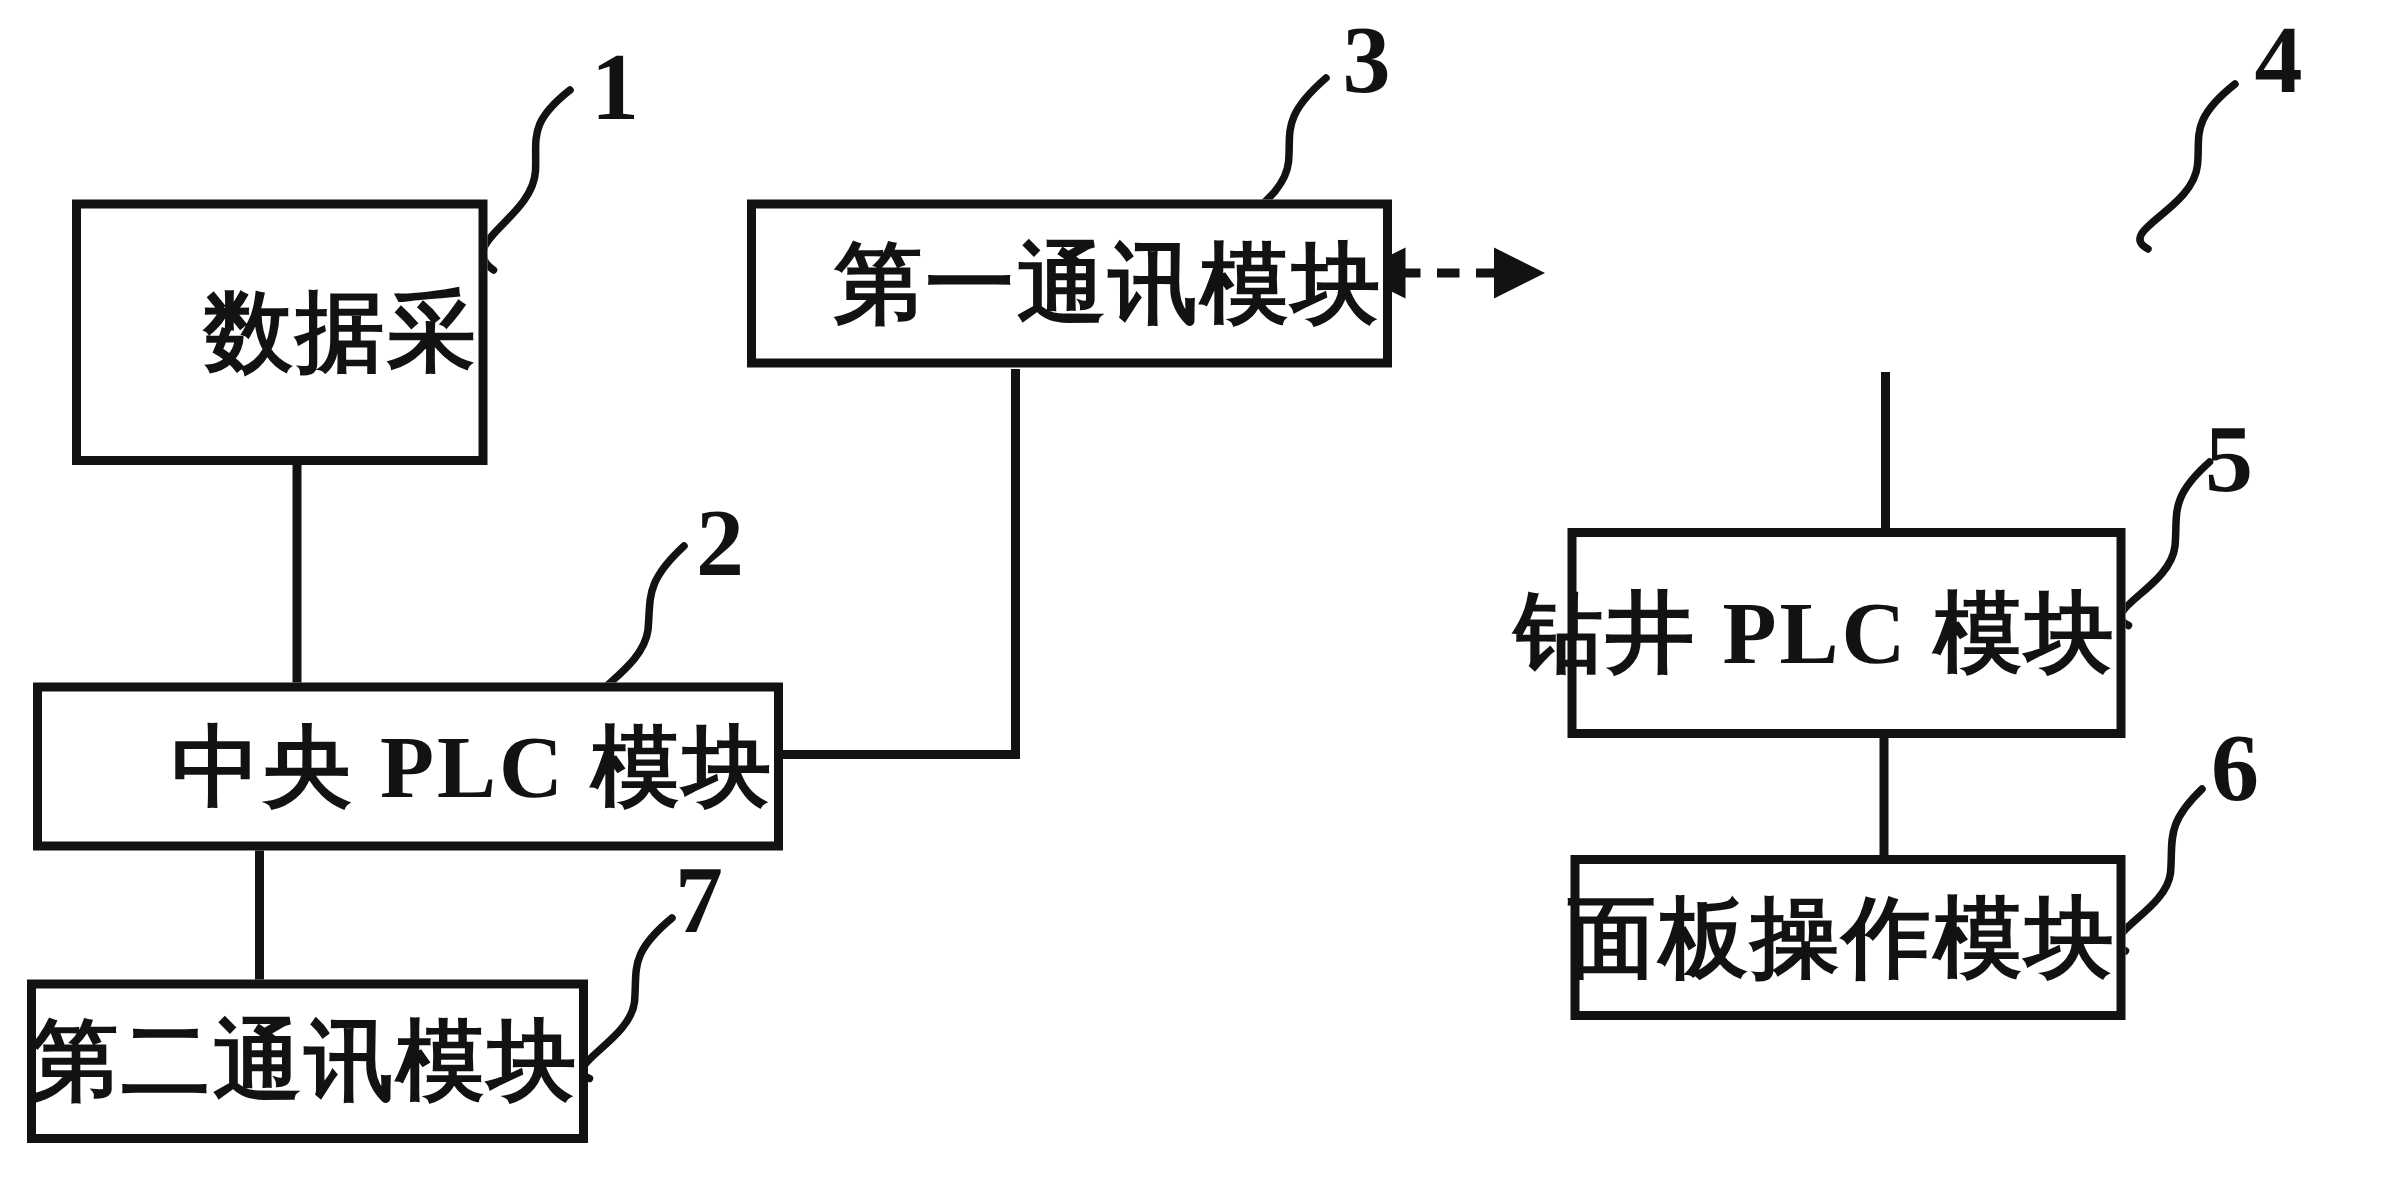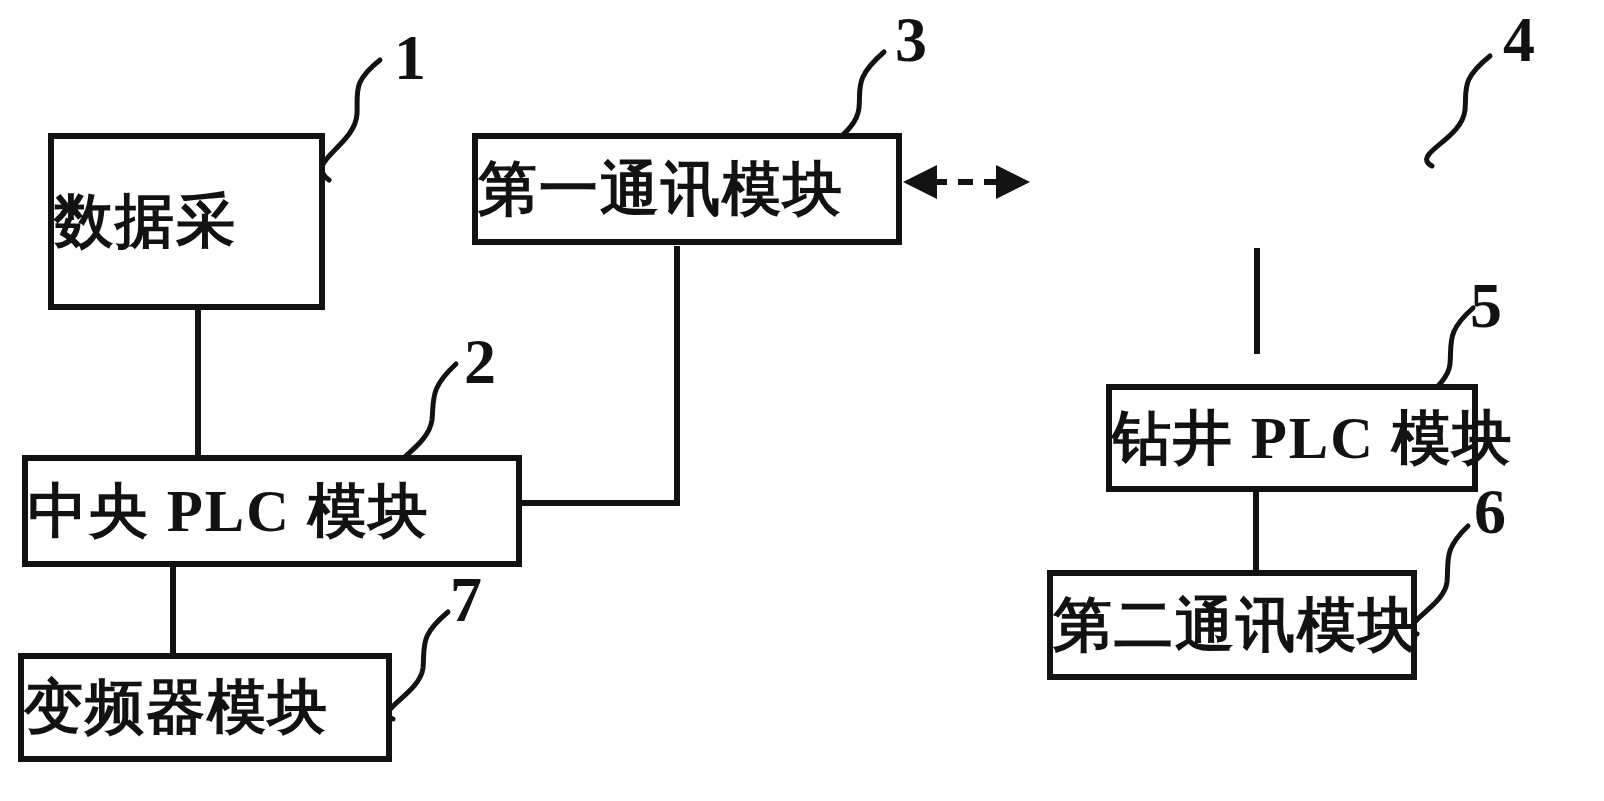--- a/index.html
+++ b/index.html
@@ -22,21 +22,21 @@
     width: 1604px;
     height: 801px;
   }
   .box {
     position: absolute;
     box-sizing: border-box;
     border: 6px solid #121212;
     background: #ffffff;
     display: flex;
     flex-direction: column;
-    align-items: flex-start;
+    align-items: flex-end;
     justify-content: center;
     text-align: center;
     color: #121212;
     font-weight: 700;
     font-size: 59px;
     line-height: 1.3;
     letter-spacing: 2px;
     white-space: nowrap;
   }
   .ref-num {
@@ -80,35 +80,35 @@
   </svg>
 
   <div class="box" style="left:48px; top:133px; width:277px; height:177px;">
     <span>数据采</span>
   </div>
 
   <div class="box" style="left:22px; top:455px; width:500px; height:112px;">
     <span>中央 PLC 模块</span>
   </div>
 
-  <div class="box" style="left:472px; top:133px; width:430px; height:112px;">
+  <div class="box" style="left:498px; top:133px; width:430px; height:112px;">
     <span>第一通讯模块</span>
   </div>
 
 
-  <div class="box" style="left:1106px; top:352px; width:372px; height:108px;margin-top:32px;">
+  <div class="box" style="left:1045px; top:352px; width:372px; height:140px;">
     <span>钻井 PLC 模块</span>
   </div>
 
   <div class="box" style="left:1047px; top:570px; width:370px; height:110px;">
-    <span>第二通讯模块</span>
+    <span>面板操作模块</span>
   </div>
 
   <div class="box" style="left:18px; top:653px; width:374px; height:109px;">
-    <span>变频器模块</span>
+    <span>第二通讯模块</span>
   </div>
 
   <div class="ref-num" style="left:394px;  top:26px;">1</div>
   <div class="ref-num" style="left:464px;  top:330px;">2</div>
   <div class="ref-num" style="left:895px;  top:8px;">3</div>
   <div class="ref-num" style="left:1503px; top:8px;">4</div>
   <div class="ref-num" style="left:1470px; top:274px;">5</div>
   <div class="ref-num" style="left:1474px; top:480px;">6</div>
   <div class="ref-num" style="left:450px;  top:568px;">7</div>
 

